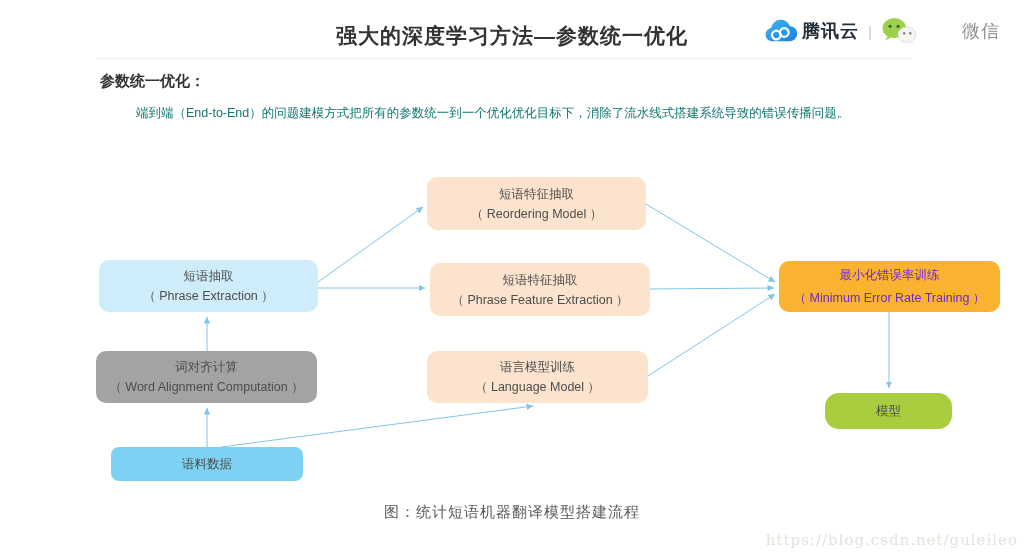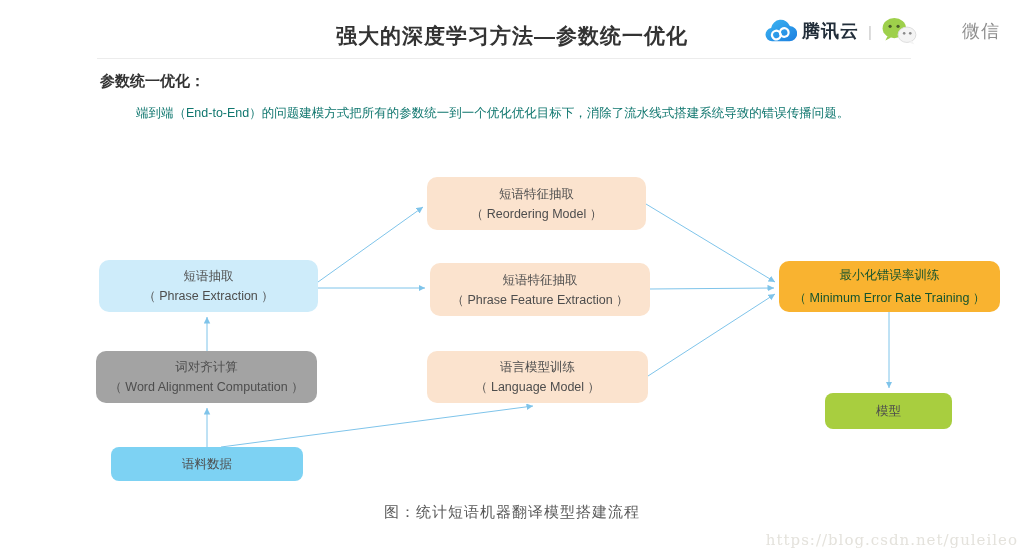--- a/index.html
+++ b/index.html
@@ -113,36 +113,36 @@
         <div>（ Phrase Extraction ）</div>
       </div>
       <div class="node" style="left: 427px; top: 177px; width: 219px; height: 53px; background: rgb(251, 227, 206); color: rgb(77, 77, 77);">
         <div>短语特征抽取</div>
         <div>（ Reordering Model ）</div>
       </div>
       <div class="node" style="left: 430px; top: 263px; width: 220px; height: 53px; background: rgb(251, 227, 206); color: rgb(77, 77, 77);">
         <div>短语特征抽取</div>
         <div>（ Phrase Feature Extraction ）</div>
       </div>
-      <div class="node" style="left: 779px; top: 261px; width: 221px; height: 51px; background: rgb(249, 179, 48); color: #14532d; gap: 9px;">
+      <div class="node" style="left: 779px; top: 261px; width: 221px; height: 51px; background: rgb(249, 179, 48); color: #6d28d9; gap: 9px;">
         <div>最小化错误率训练</div>
         <div>（ Minimum Error Rate Training ）</div>
       </div>
       <div class="node" style="left: 96px; top: 351px; width: 221px; height: 52px; background: #a3a3a3; color: rgb(77, 77, 77);">
         <div>词对齐计算</div>
         <div>（ Word Alignment Computation ）</div>
       </div>
       <div class="node" style="left: 427px; top: 351px; width: 221px; height: 52px; background: rgb(251, 227, 206); color: rgb(77, 77, 77);">
         <div>语言模型训练</div>
         <div>（ Language Model ）</div>
       </div>
       <div class="node small" style="left: 111px; top: 447px; width: 192px; height: 34px; background: rgb(125, 210, 243); color: rgb(77, 77, 77);">
         <div>语料数据</div>
       </div>
-      <div class="node small" style="left: 825px; top: 393px; width: 127px; height: 36px; background: rgb(168, 206, 63); color: rgb(77, 77, 77);">
+      <div class="node small" style="left: 825px; top: 393px; width: 127px; height: 36px; background: rgb(168, 206, 63); color: rgb(77, 77, 77); border-radius: 14px;">
         <div>模型</div>
       </div>
     </div>
 
   <div class="caption">图：统计短语机器翻译模型搭建流程</div>
   <div class="watermark">https://blog.csdn.net/guleileo</div>
 
 </div>
 
 </body></html>

